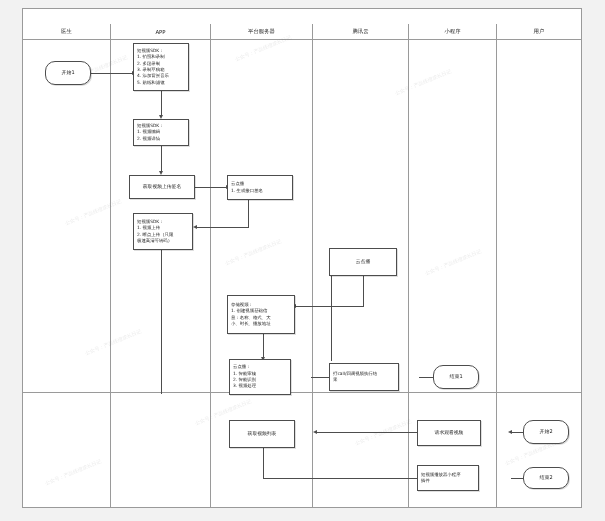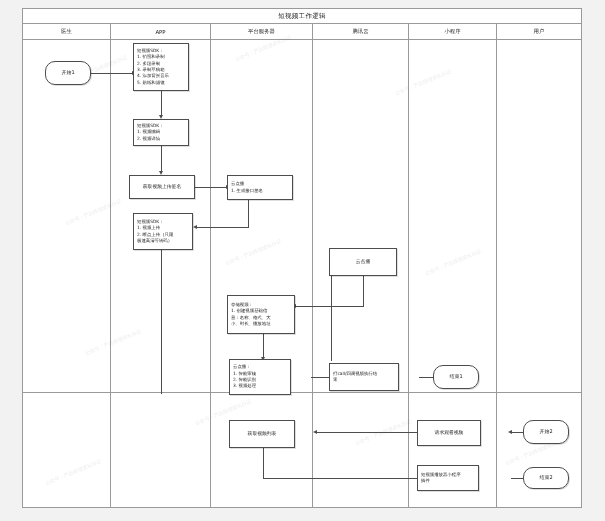--- a/index.html
+++ b/index.html
@@ -143,23 +143,20 @@
     pointer-events: none;
     user-select: none;
   }
 </style>
 </head>
 <body>
 
 <div id="canvas">
   <div class="diagram">
 
-    <div class="title-bar">
-      <span>短视频工作逻辑</span>
-    </div>
 
     <div class="lane-head" style="left:0;width:88px">
         <span>医生</span>
       </div>
     <div class="lane-head" style="left:88px;width:100px">
         <span>APP</span>
       </div>
     <div class="lane-head" style="left:188px;width:102px">
         <span>平台服务器</span>
       </div>

